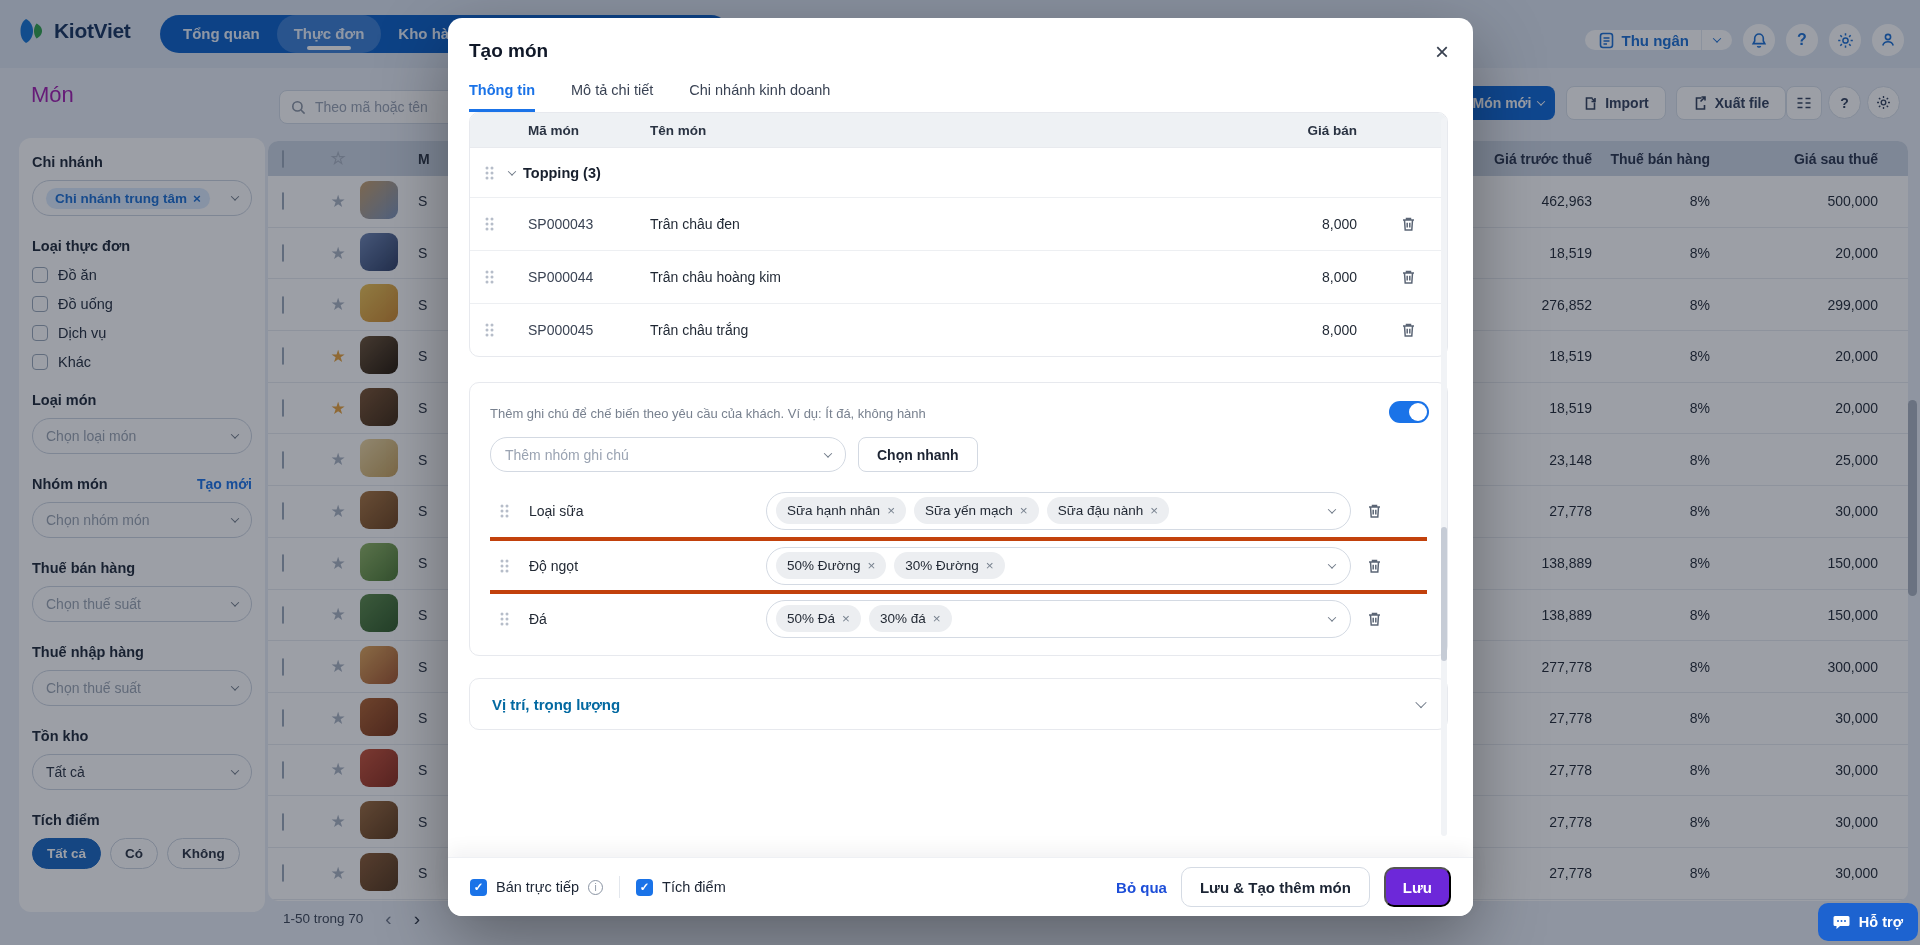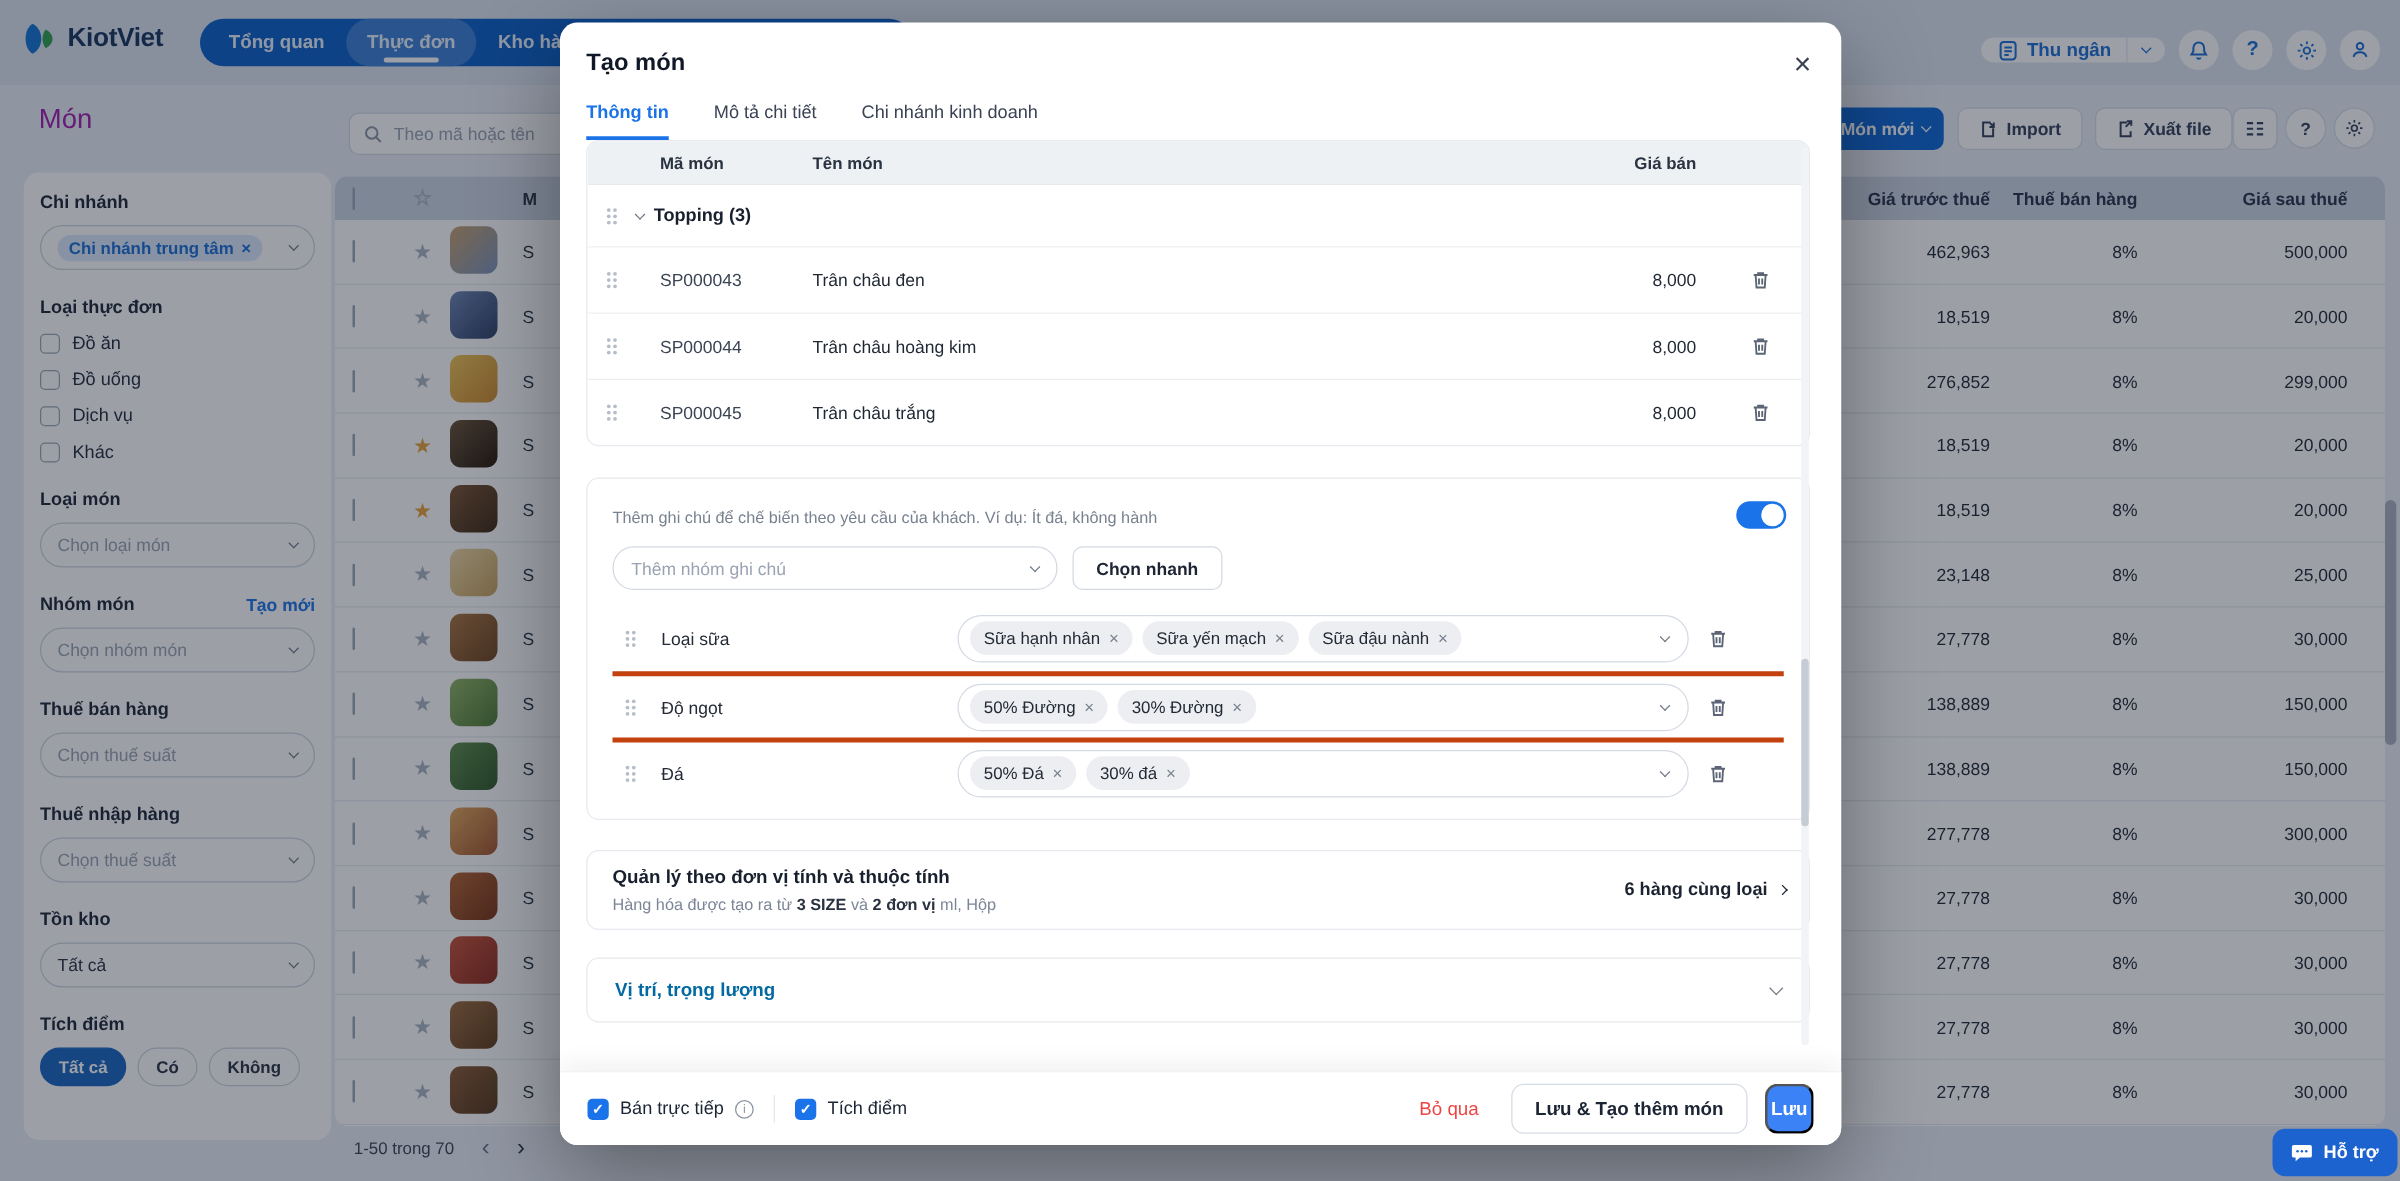--- a/index.html
+++ b/index.html
@@ -128,23 +128,23 @@
 
   .m-scroll{position:absolute;right:26px;top:100px;bottom:80px;width:6px;border-radius:3px;background:#f1f3f6}
   .m-thumb{position:absolute;right:26px;top:509px;width:6px;height:134px;border-radius:3px;background:#c6ccd6}
 
   .m-footer{position:absolute;left:0;right:0;bottom:0;height:59px;background:#fff;border-top:1px solid #eef0f4;box-shadow:0 -8px 18px rgba(16,24,40,.05);border-radius:0 0 14px 14px;display:flex;align-items:center;padding:0 22px;z-index:2}
   .cb{width:17px;height:17px;border-radius:4px;background:#1a73e8;color:#fff;display:inline-flex;align-items:center;justify-content:center;font-size:11.5px;font-weight:700}
   .f-check{display:flex;align-items:center;gap:9px;font-size:14.5px;color:#1c2534}
   .f-div{width:1px;height:22px;background:#e3e7ed;margin:0 16px}
   .info{width:15px;height:15px;border:1.3px solid #8a94a3;border-radius:50%;font-size:10px;color:#8a94a3;display:inline-flex;align-items:center;justify-content:center;font-style:normal}
   .f-right{margin-left:auto;display:flex;align-items:center;gap:14px}
-  .btn-skip{font-size:15px;font-weight:400;color:#ef4444;margin-right:12px}
+  .btn-skip{font-size:15px;font-weight:700;color:#1d4ed8;}
   .btn-outline{height:40px;border:1px solid #d5dbe4;border-radius:10px;background:#fff;padding:0 18px;font-size:15px;font-weight:700;color:#1c2534;display:flex;align-items:center}
-  .btn-save{height:40px;border-radius:10px;background:#3b82f6;color:#fff;padding:0 3px;font-size:15px;font-weight:700;display:flex;align-items:center}
+  .btn-save{height:40px;border-radius:10px;background:#6d28d9;color:#fff;padding:0 17px;font-size:15px;font-weight:700;display:flex;align-items:center}
 
   .support{position:absolute;right:2px;bottom:4px;z-index:30;height:38px;background:#1d63d0;color:#fff;border-radius:10px;display:flex;align-items:center;gap:9px;padding:0 15px;font-size:14.5px;font-weight:700}
 
   .chev{display:inline-block;width:8px;height:8px;border-right:1.8px solid currentColor;border-bottom:1.8px solid currentColor;transform:rotate(45deg) translate(-1px,-1px)}
   .chev.right{transform:rotate(-45deg)}
   .chev.sm{width:6px;height:6px}
   .muted{color:#707a88}
   svg{display:block}
 </style>
 </head>
@@ -719,28 +719,20 @@
           </div>
           <span class="trash">
               <svg width="15" height="16" viewBox="0 0 15 16" fill="none" stroke="#5b6575" stroke-width="1.5">
                 <path d="M2 4h11M5.5 4V2.5h4V4M3.5 4l.7 10h6.6l.7-10M6.2 6.8v4.7M8.8 6.8v4.7"></path>
               </svg>
             </span>
         </div>
         </div>
     </div>
 
-    <div class="units-card">
-      <div class="units-title">Quản lý theo đơn vị tính và thuộc tính</div>
-      <div class="units-sub"><span>Hàng hóa được tạo ra từ </span><b>3 SIZE</b><span> và </span><b>2 đơn vị</b><span> ml, Hộp</span></div>
-      <span class="units-link">
-          <span>6 hàng cùng loại</span>
-          <span class="chev sm right"></span>
-        </span>
-    </div>
 
     <div class="pos-card">
       <span class="pos-title">Vị trí, trọng lượng</span>
       <span class="chev muted"></span>
     </div>
 
     <div class="m-scroll"></div>
     <div class="m-thumb"></div>
 
     <div class="m-footer">

